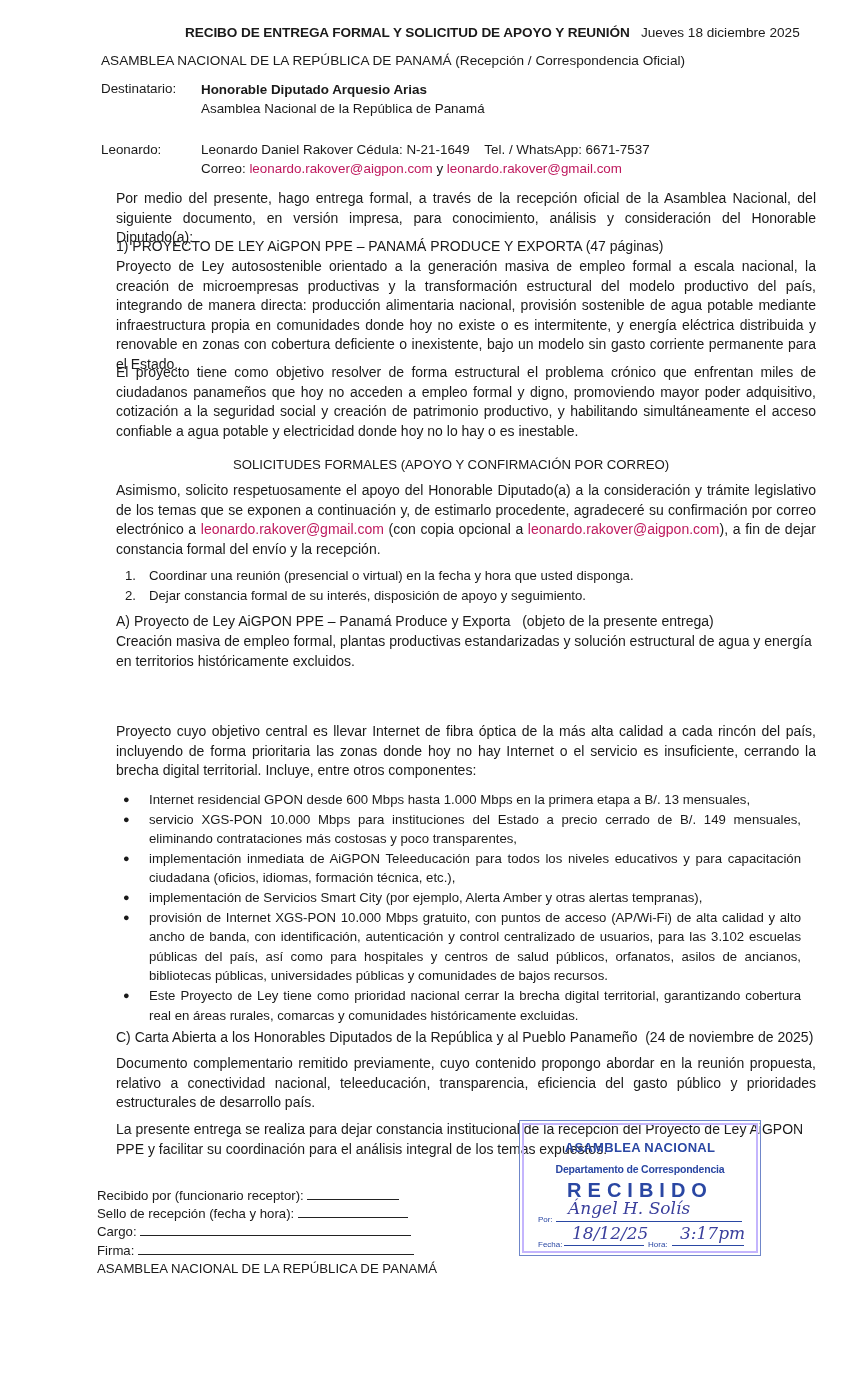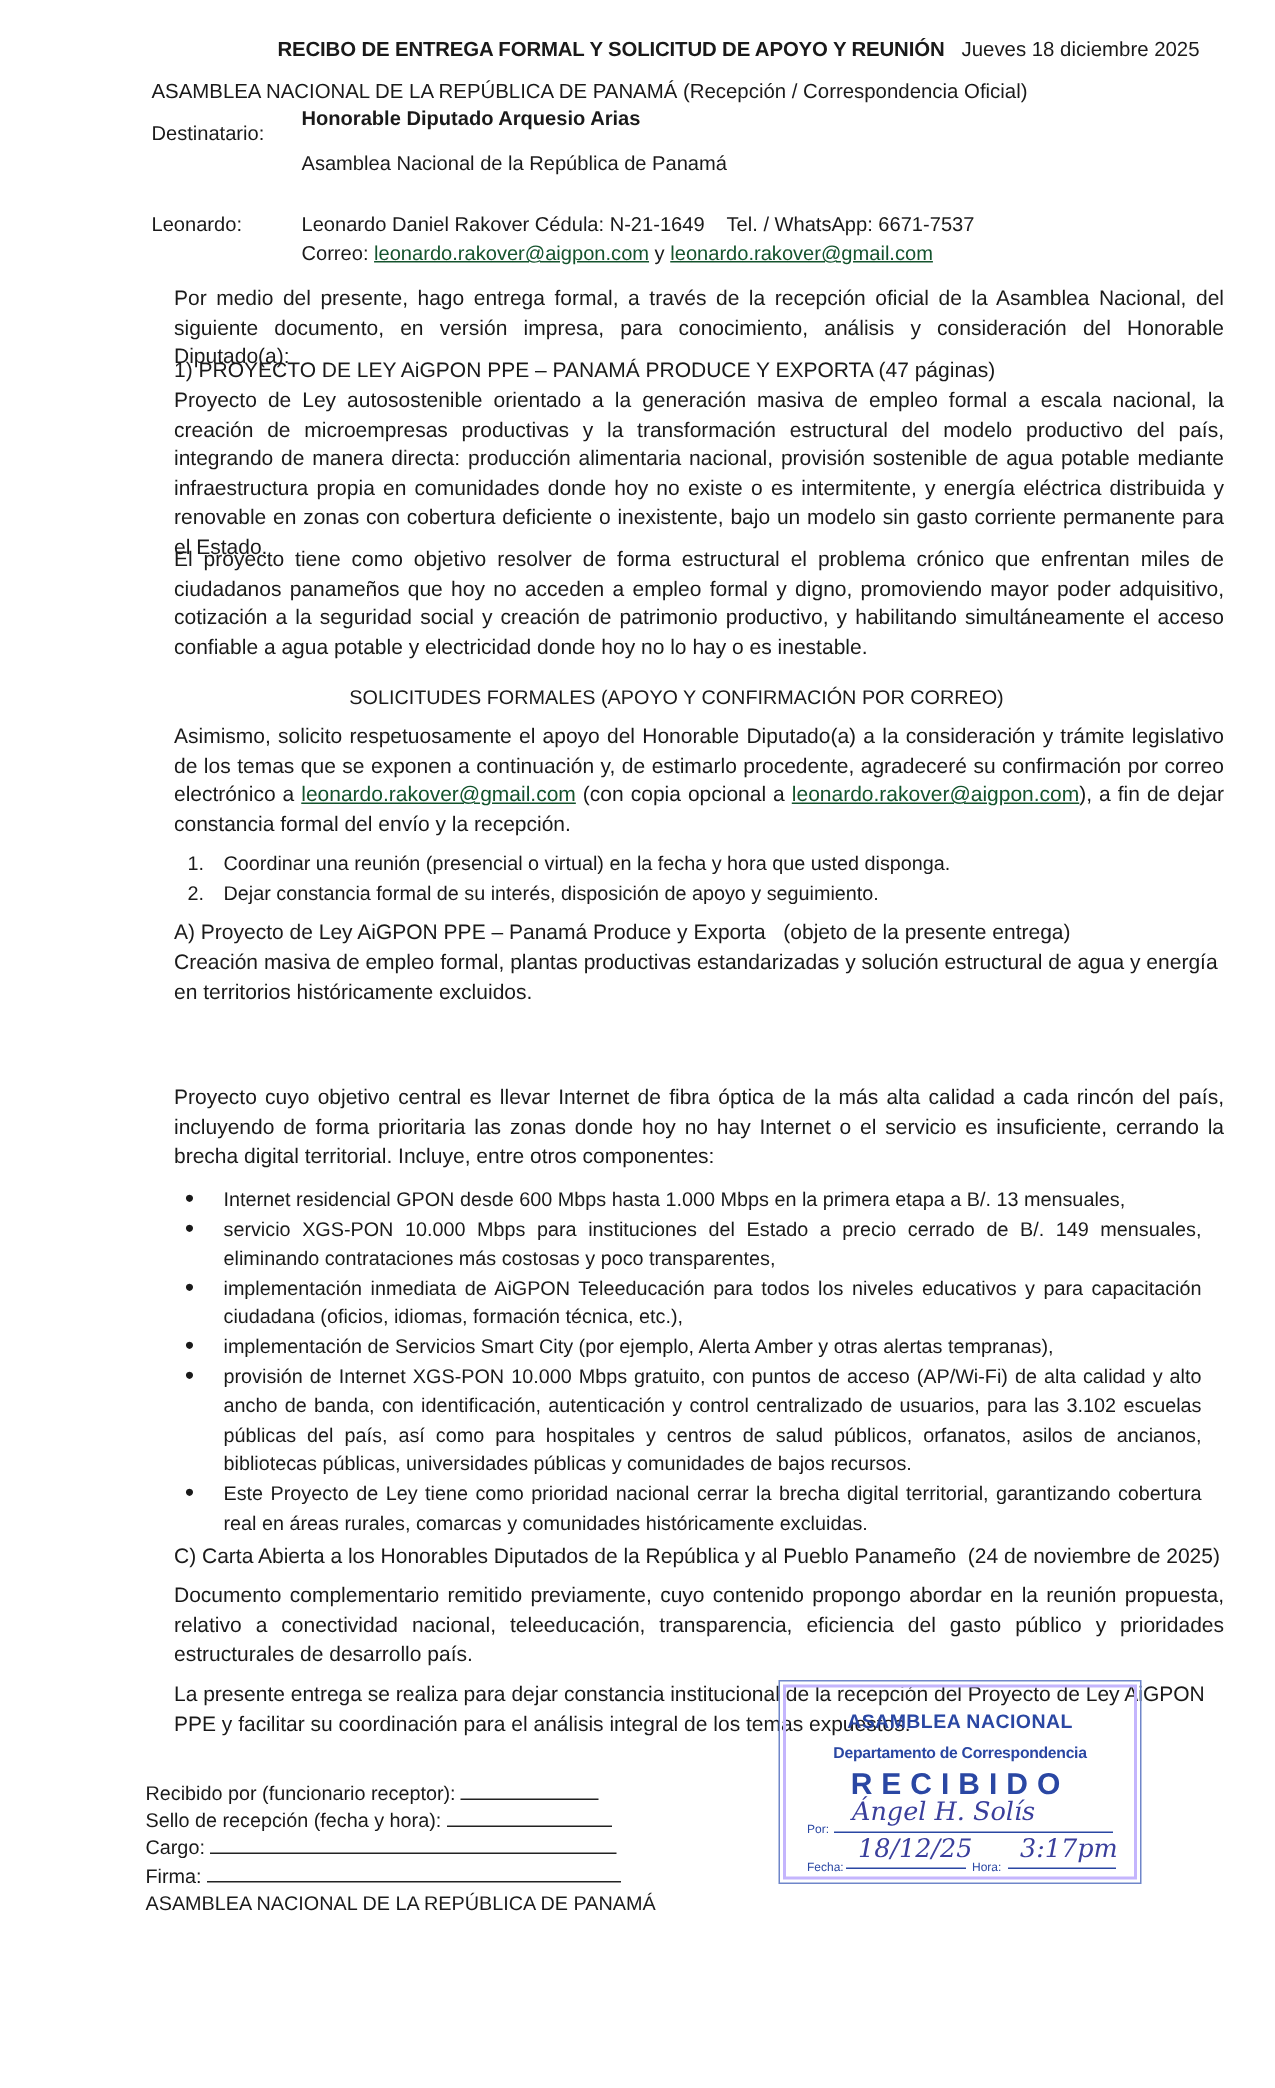--- a/index.html
+++ b/index.html
@@ -15,21 +15,21 @@
     .page { position: absolute; left: 0; top: 0; width: 850px; height: 1392px; }
     .abs { position: absolute; }
     .title {
       left: 185px; top: 23px; font-weight: bold; font-size: 13.6px; letter-spacing: -0.1px;
     }
     .date { left: 641px; top: 23px; font-size: 13.6px; }
     .org-line { left: 101px; top: 51px; font-size: 13.6px; }
     .label { left: 101px; font-size: 13.4px; }
     .val { left: 201px; font-size: 13.4px; }
     .bold { font-weight: bold; }
-    a.link { color: #14532d; text-decoration: underline; }
+    a.link { color: #be185d; }
     .para {
       left: 116px; width: 700px; text-align: justify; font-size: 14px; line-height: 19.6px;
     }
     .para.left { text-align: left; }
     .center-heading { left: 101px; width: 700px; text-align: center; font-size: 13.2px; }
     ol.reqs { left: 125px; width: 670px; list-style: none; font-size: 13.2px; line-height: 19.6px; }
     ol.reqs li { display: flex; }
     ol.reqs li .num { width: 24px; flex: none; }
     ul.bullets { left: 120px; width: 681px; list-style: none; font-size: 13.2px; line-height: 19.6px; }
     ul.bullets li { display: flex; text-align: justify; }
@@ -54,21 +54,21 @@
 </head>
 <body>
 
 <div class="page">
 
   <div class="abs title">RECIBO DE ENTREGA FORMAL Y SOLICITUD DE APOYO Y REUNIÓN</div>
   <div class="abs date">Jueves 18 diciembre 2025</div>
   <div class="abs org-line">ASAMBLEA NACIONAL DE LA REPÚBLICA DE PANAMÁ  (Recepción / Correspondencia Oficial)</div>
 
   <div class="abs label" style="top:79px;">Destinatario:</div>
-  <div class="abs val bold" style="top:69px;">Honorable Diputado Arquesio Arias</div>
+  <div class="abs val bold" style="top:80px;">Honorable Diputado Arquesio Arias</div>
   <div class="abs val" style="top:99px;">Asamblea Nacional de la República de Panamá</div>
 
   <div class="abs label" style="top:140px;">Leonardo:</div>
   <div class="abs val" style="top:140px; white-space:pre;">Leonardo Daniel Rakover Cédula: N-21-1649    Tel. / WhatsApp: 6671-7537</div>
   <div class="abs val" style="top:159px; white-space:pre;"><span>Correo: </span><a class="link">leonardo.rakover@aigpon.com</a><span> y </span><a class="link">leonardo.rakover@gmail.com</a></div>
 
   <div class="abs para" style="top:189px;">Por medio del presente, hago entrega formal, a través de la recepción oficial de la Asamblea Nacional, del siguiente documento, en versión impresa, para conocimiento, análisis y consideración del Honorable Diputado(a):</div>
 
   <div class="abs para left" style="top:237px;">1) PROYECTO DE LEY AiGPON PPE – PANAMÁ PRODUCE Y EXPORTA (47 páginas)</div>
   <div class="abs para" style="top:257px;">Proyecto de Ley autosostenible orientado a la generación masiva de empleo formal a escala nacional, la creación de microempresas productivas y la transformación estructural del modelo productivo del país, integrando de manera directa: producción alimentaria nacional, provisión sostenible de agua potable mediante infraestructura propia en comunidades donde hoy no existe o es intermitente, y energía eléctrica distribuida y renovable en zonas con cobertura deficiente o inexistente, bajo un modelo sin gasto corriente permanente para el Estado.</div>

